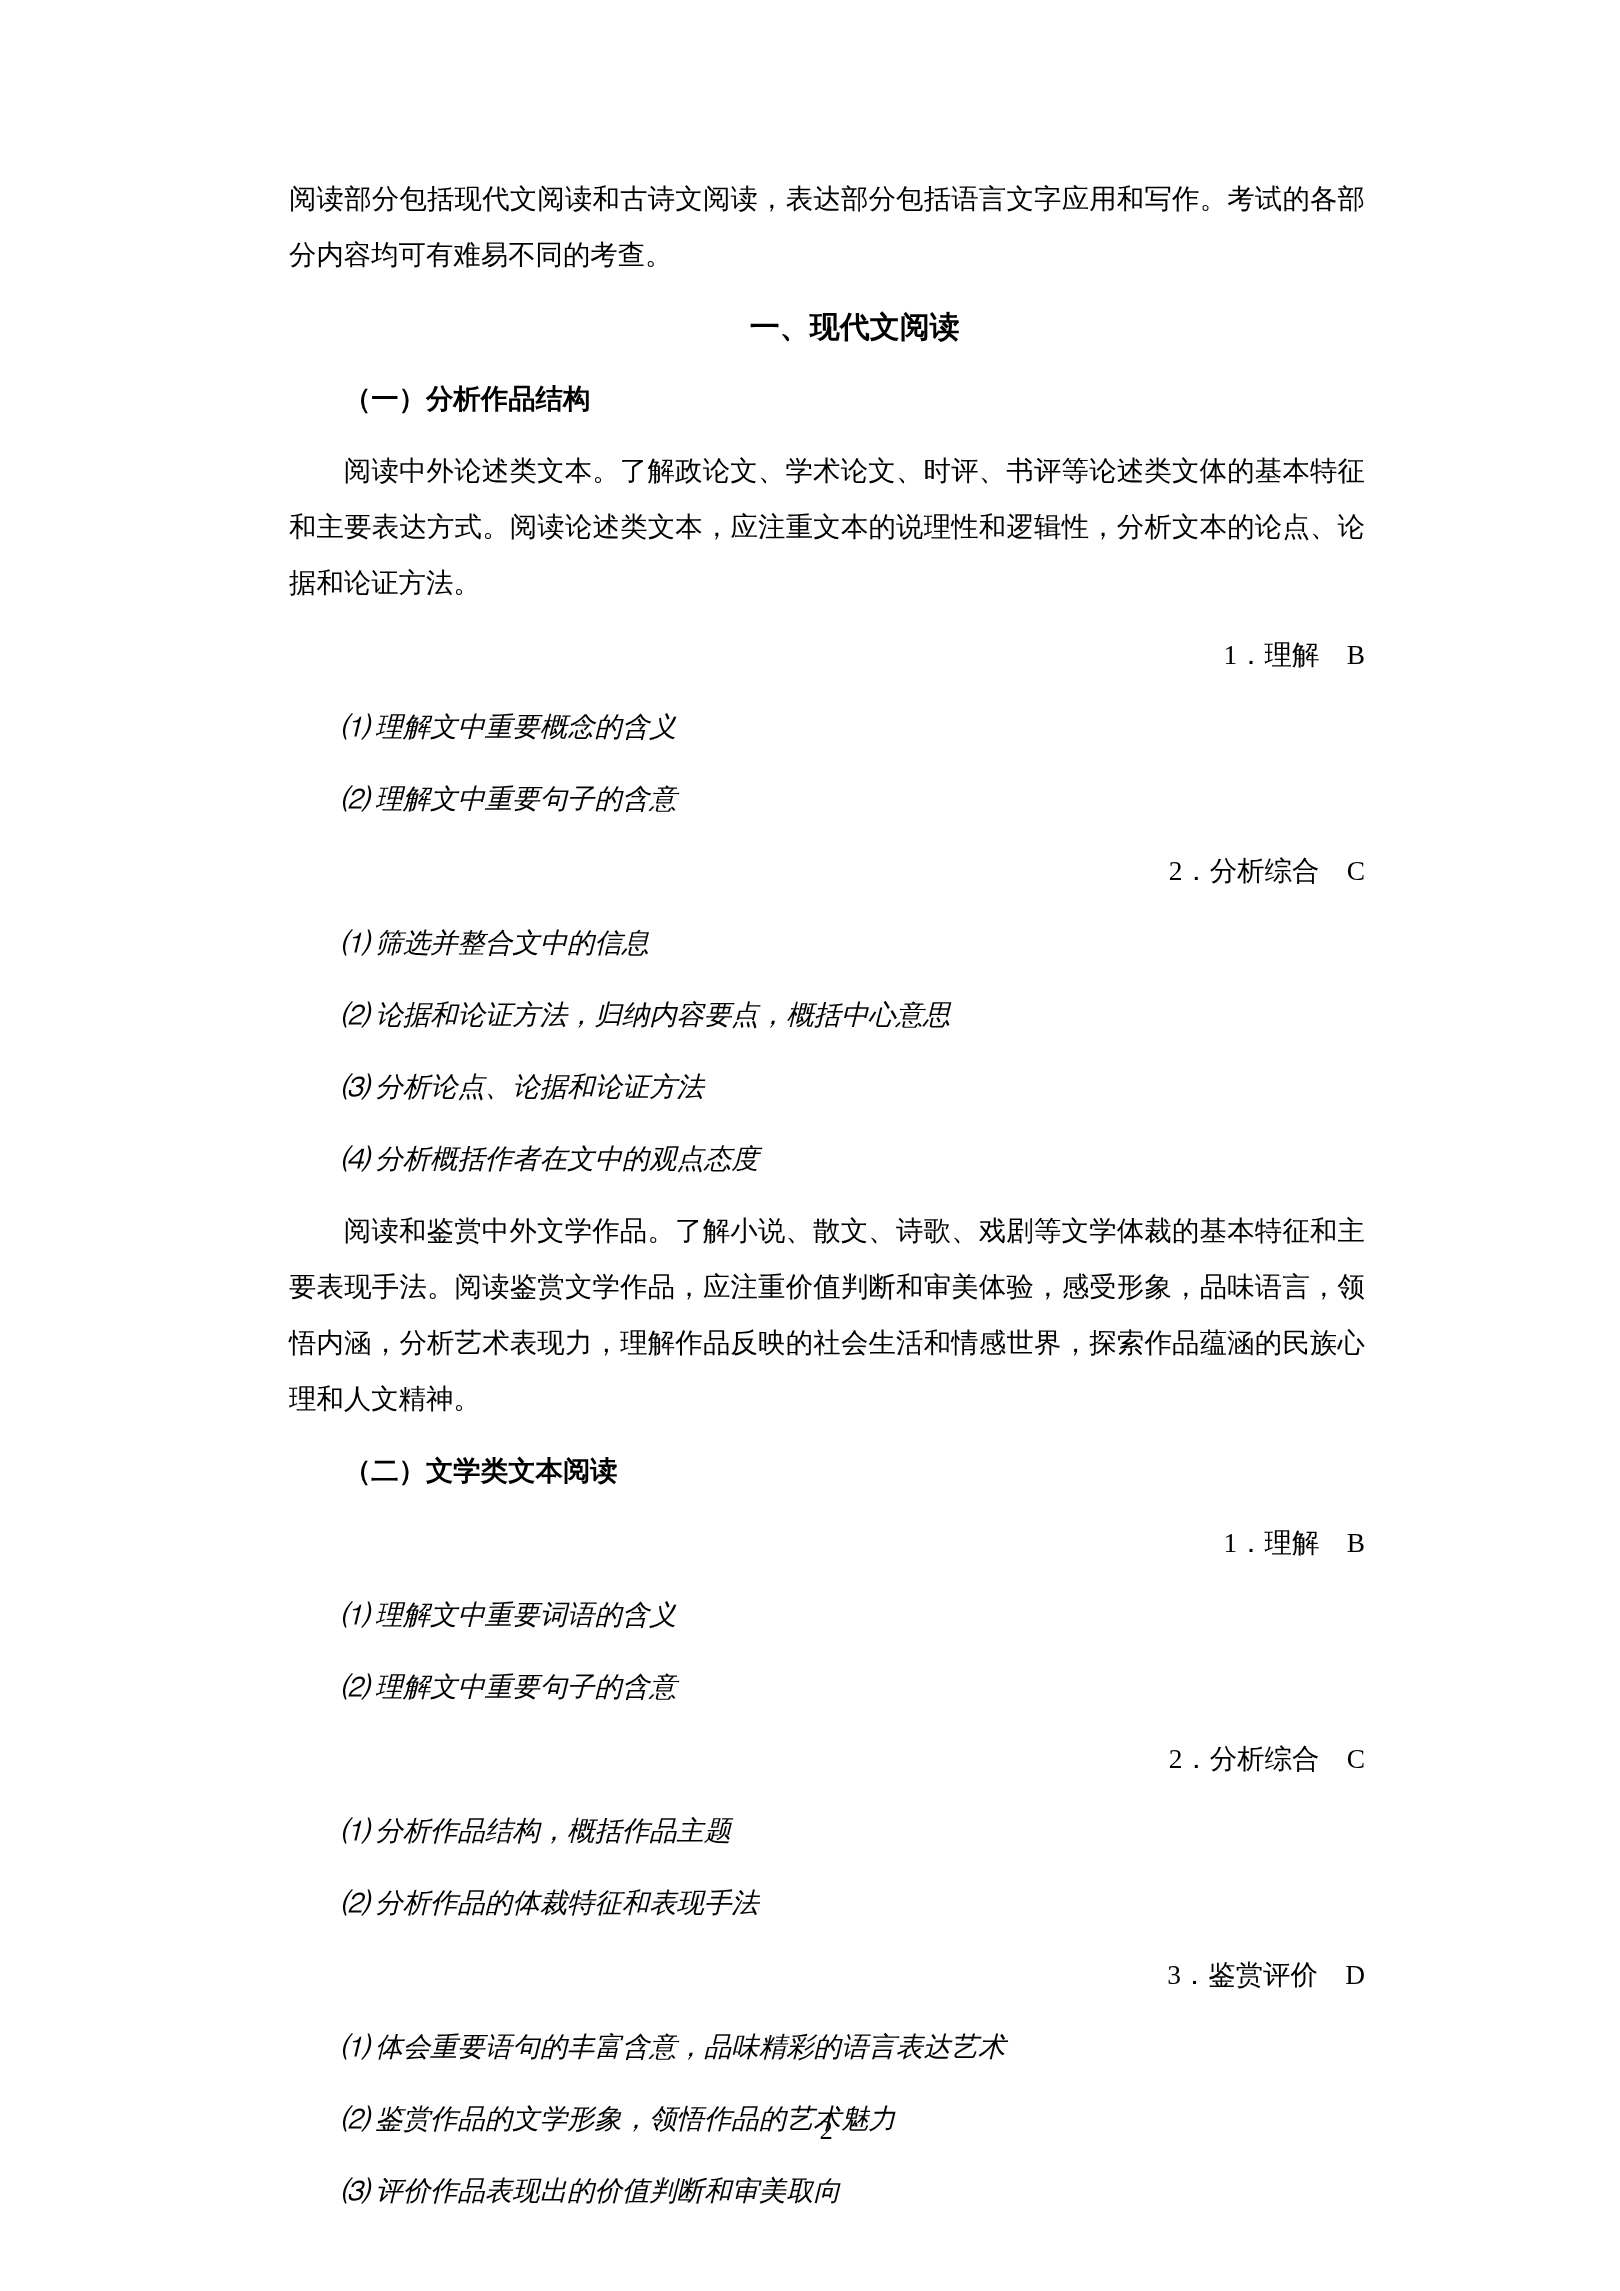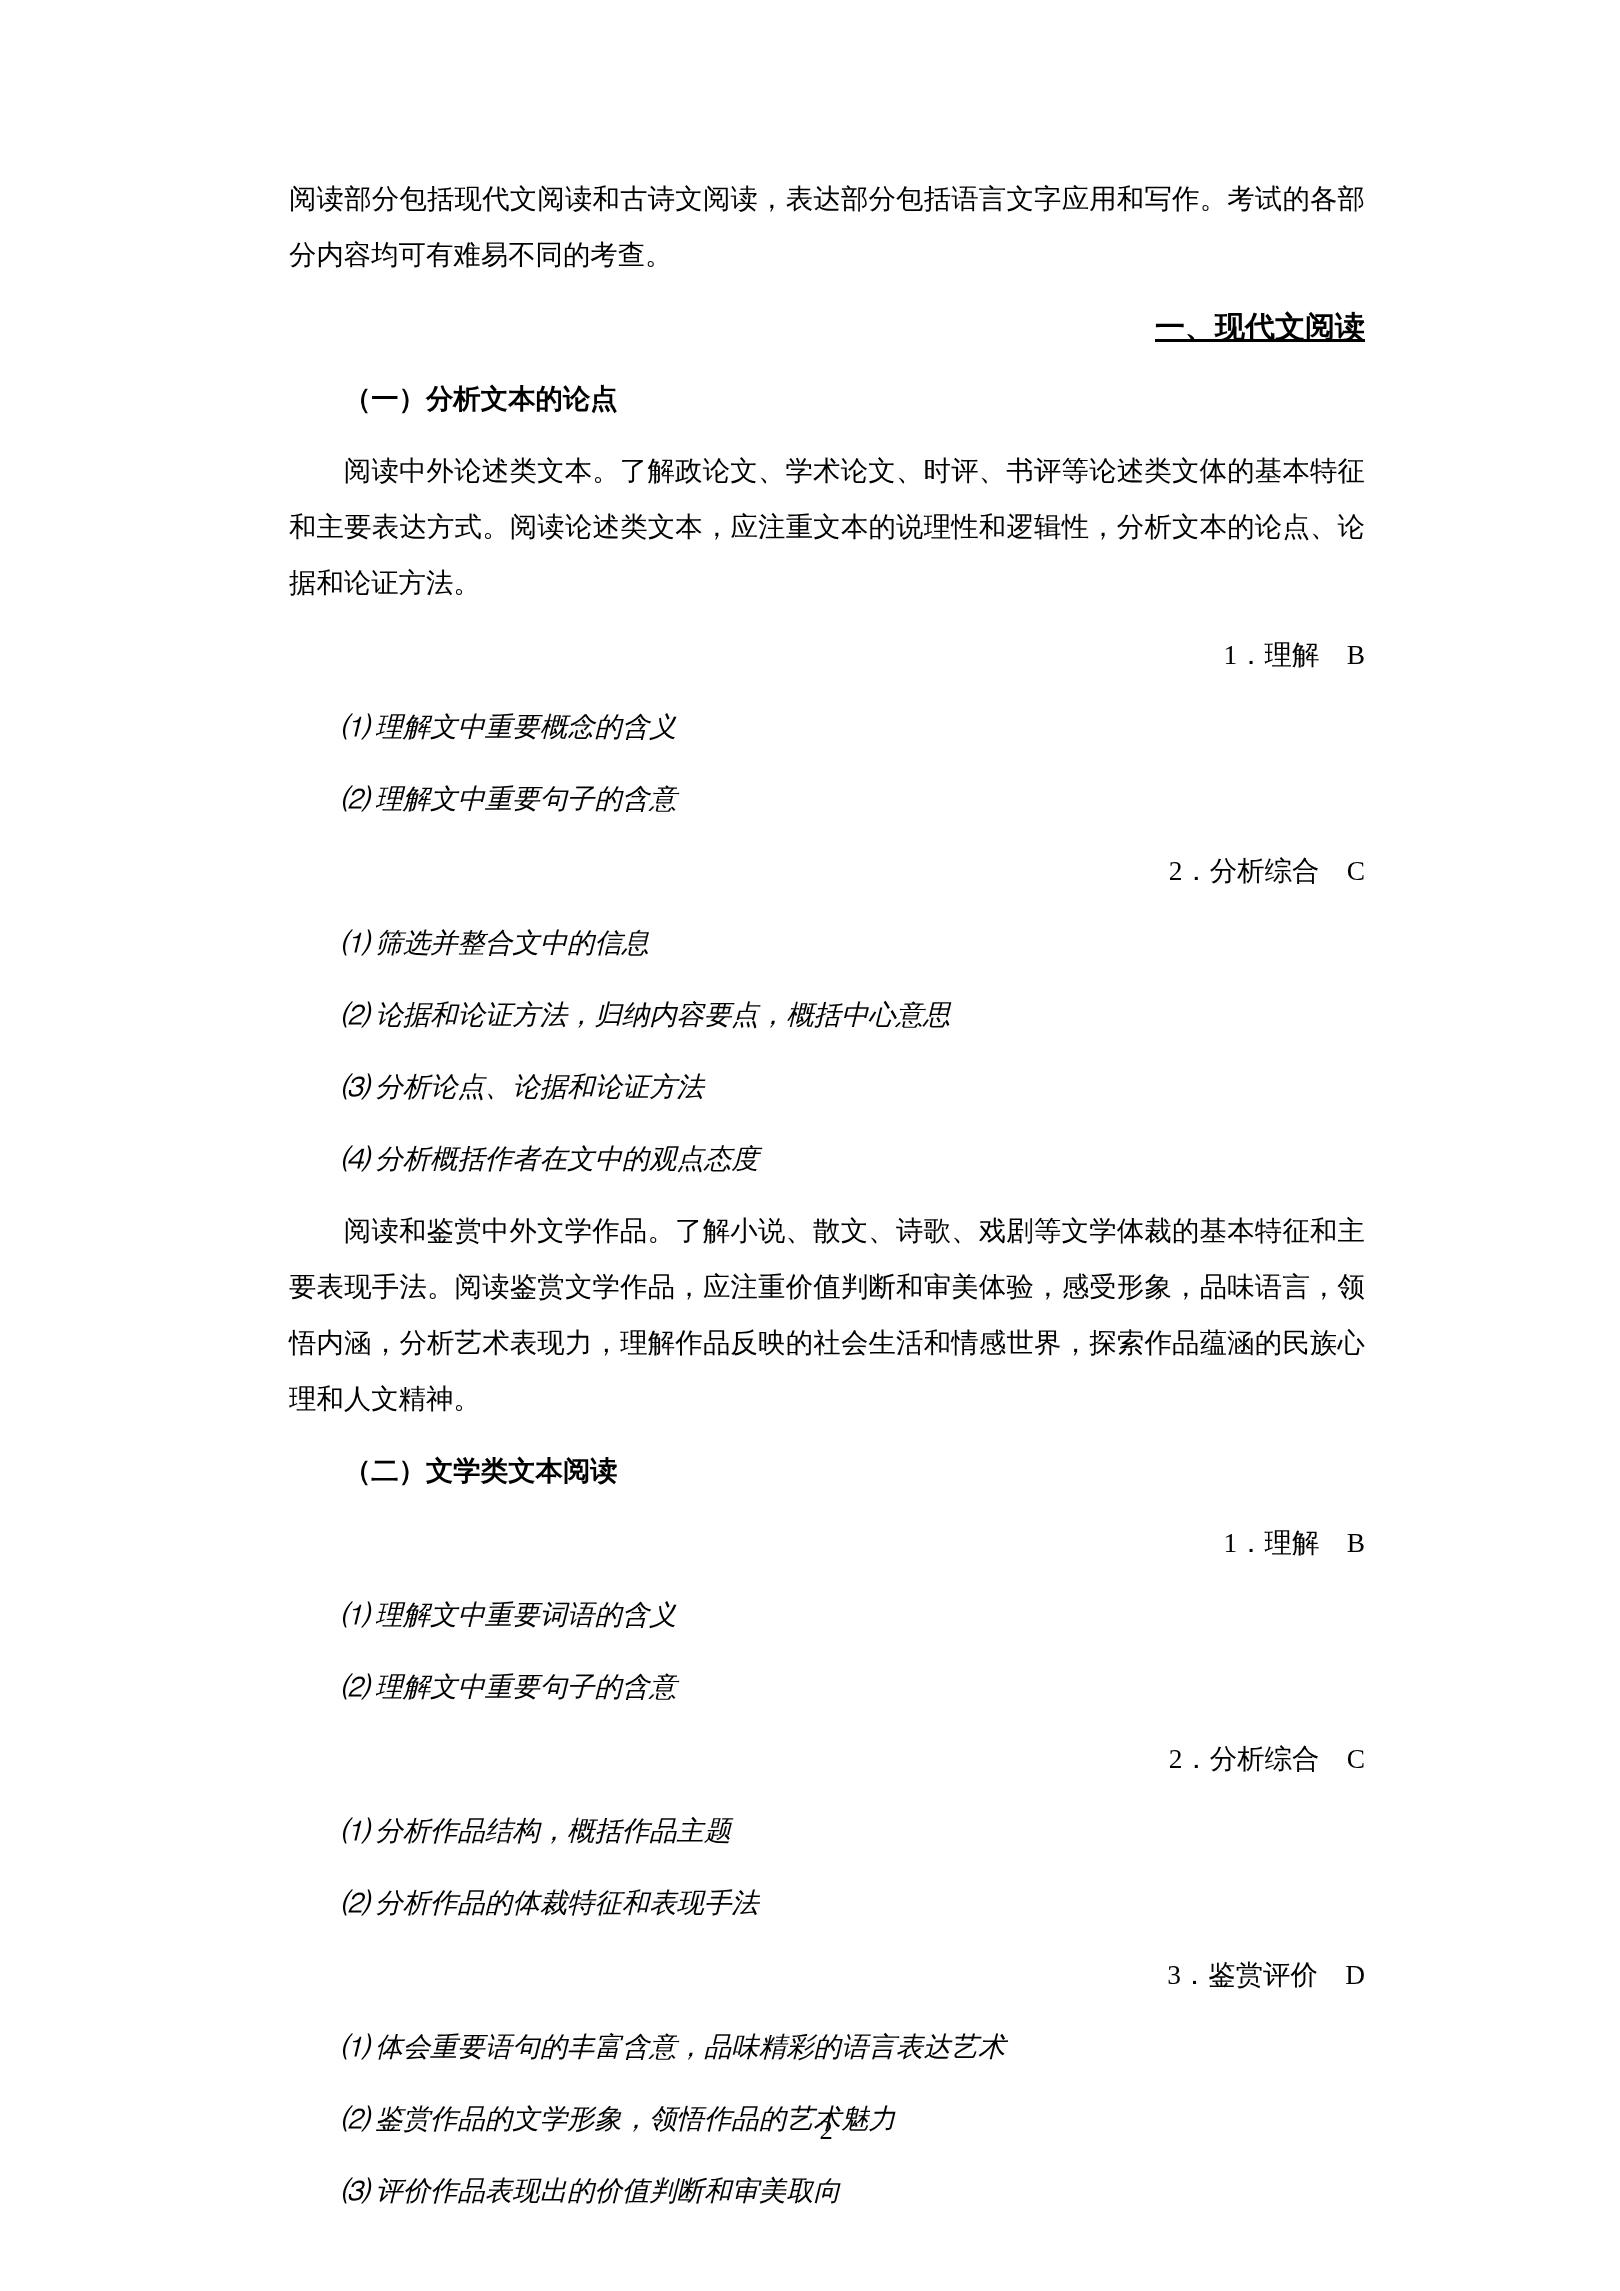--- a/index.html
+++ b/index.html
@@ -28,22 +28,21 @@
     text-justify: inter-ideograph;
     color: #000000;
   }
   .noindent { text-indent: 0; }
   .indent { text-indent: 2em; }
   .h1 {
     font-weight: bold;
     font-size: 30px;
     line-height: 56px;
     text-indent: 1.85em;
-    text-align: right;
-    text-decoration: underline;
+    text-align: center;
   }
   .h2 {
     font-weight: bold;
     text-indent: 2em;
     text-align: left;
   }
   .item {
     text-indent: 2em;
     text-align: right;
   }
@@ -65,21 +64,21 @@
 </style>
 </head>
 <body>
 
 <div class="page">
   <div class="content">
 
     <p class="block noindent">阅读部分包括现代文阅读和古诗文阅读，表达部分包括语言文字应用和写作。考试的各部分内容均可有难易不同的考查。</p>
     <p class="block h1">一、现代文阅读</p>
 
-    <p class="block h2">（一）分析文本的论点</p>
+    <p class="block h2">（一）分析作品结构</p>
     <p class="block indent">阅读中外论述类文本。了解政论文、学术论文、时评、书评等论述类文体的基本特征和主要表达方式。阅读论述类文本，应注重文本的说理性和逻辑性，分析文本的论点、论据和论证方法。</p>
 
     <p class="block item">1．理解　B</p>
     <p class="block item-sub">⑴ 理解文中重要概念的含义</p>
     <p class="block item-sub">⑵ 理解文中重要句子的含意</p>
     <p class="block item">2．分析综合　C</p>
     <p class="block item-sub">⑴ 筛选并整合文中的信息</p>
     <p class="block item-sub">⑵ 论据和论证方法，归纳内容要点，概括中心意思</p>
     <p class="block item-sub">⑶ 分析论点、论据和论证方法</p>
     <p class="block item-sub">⑷ 分析概括作者在文中的观点态度</p>

